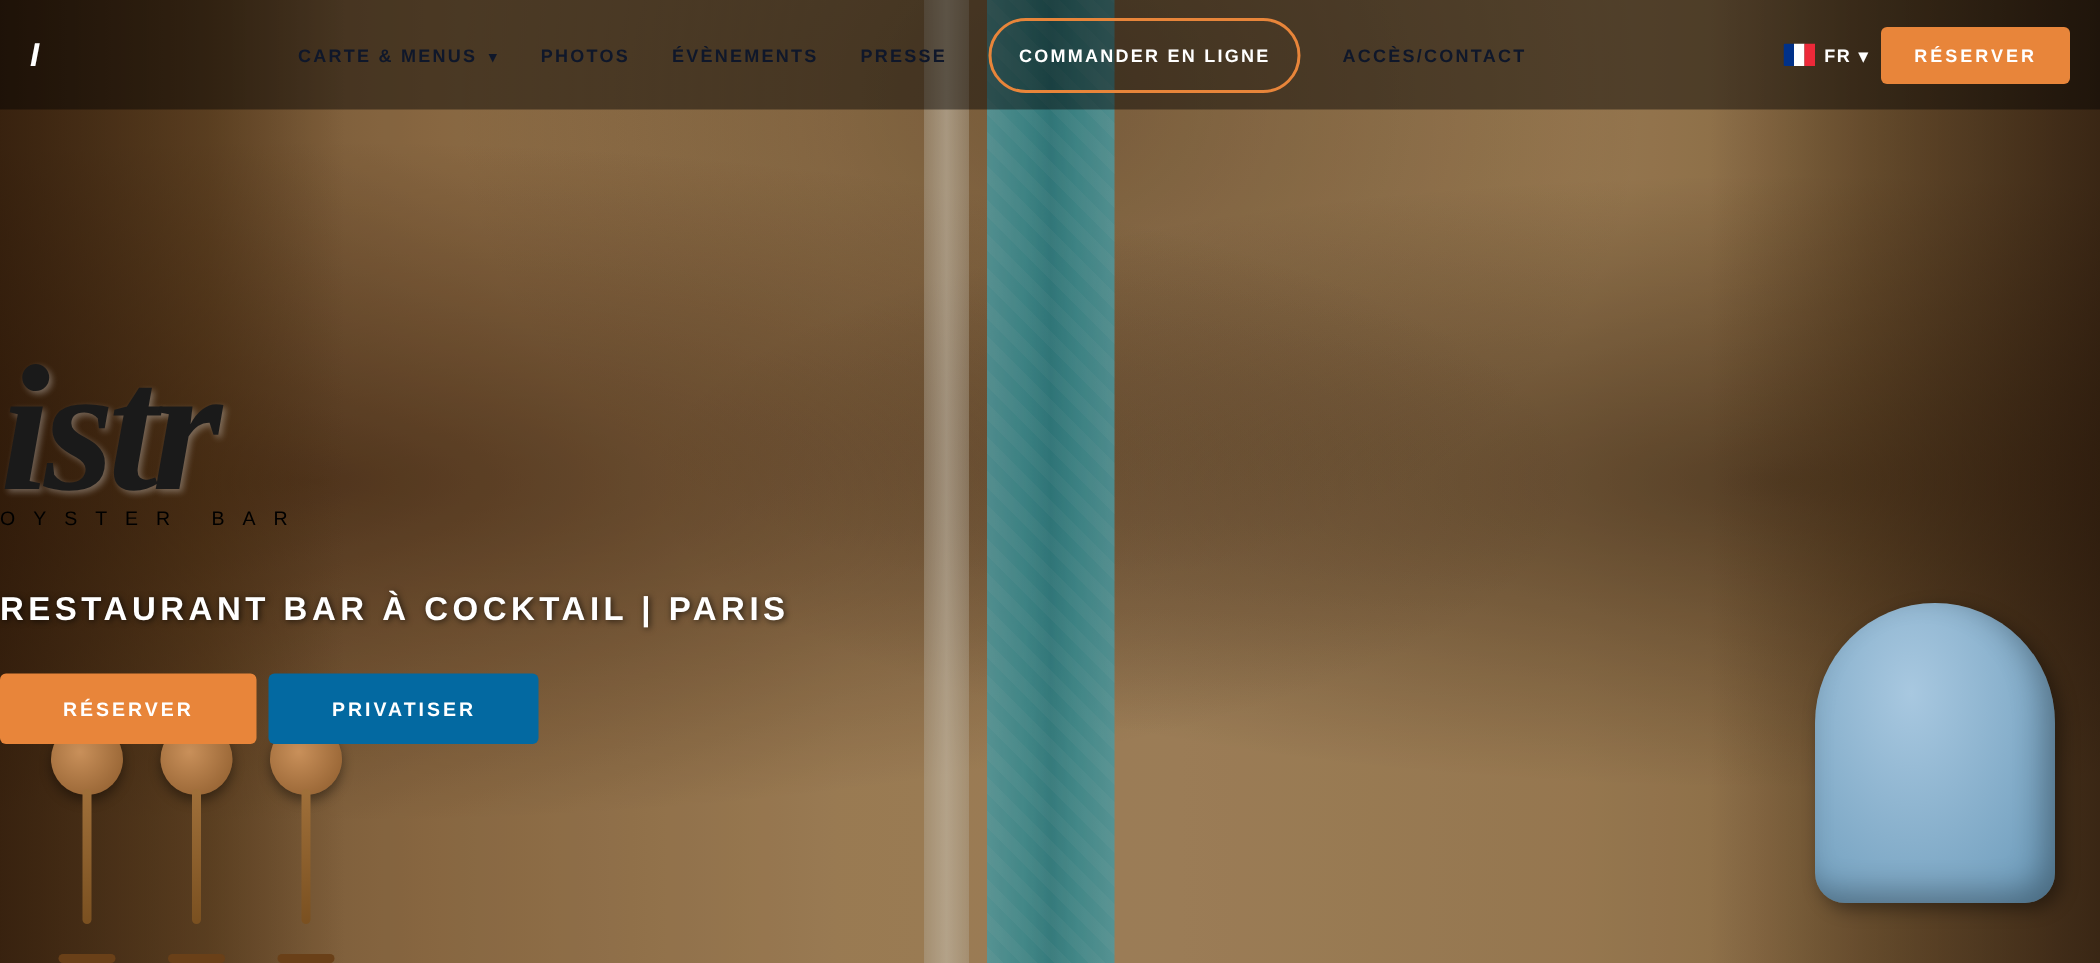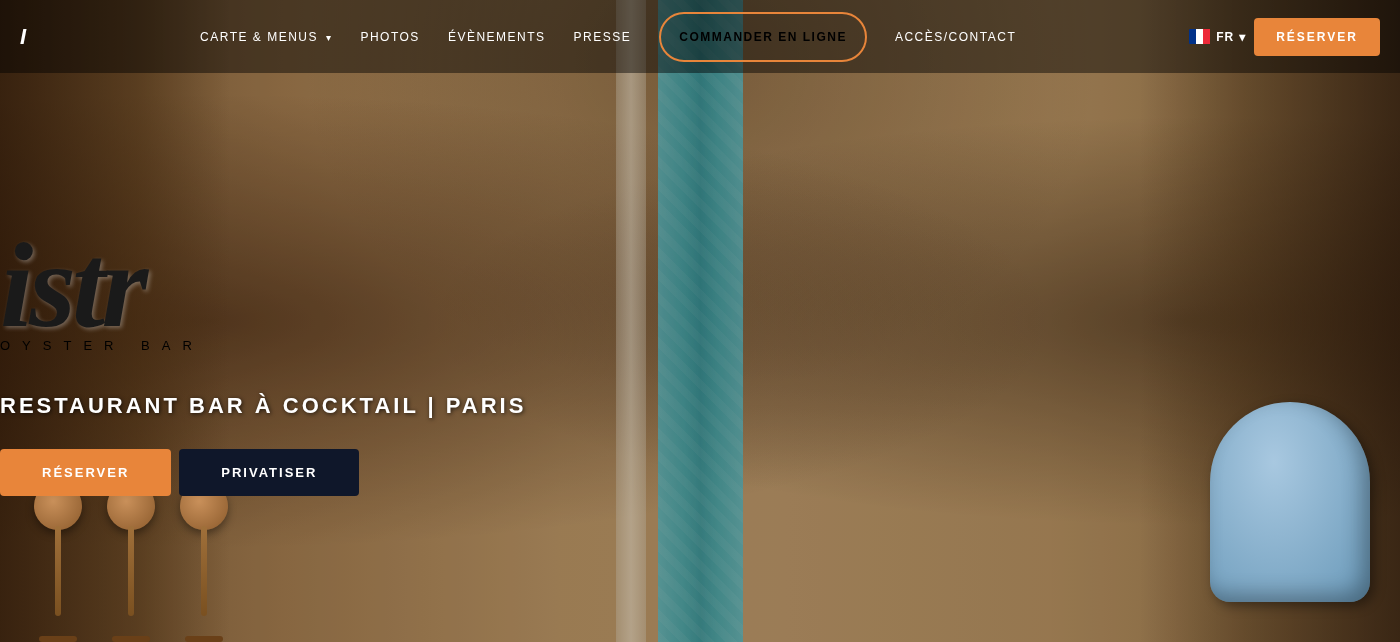--- a/index.html
+++ b/index.html
@@ -114,38 +114,38 @@
 
     .nav-links {
       display: flex;
       align-items: center;
       gap: 28px;
       flex: 1;
       justify-content: center;
     }
 
     .nav-link {
-      color: #ffffff;
+      color: #0f172a;
       font-size: 12px;
-      font-weight: 400;
+      font-weight: 700;
       letter-spacing: 1.5px;
       text-transform: uppercase;
       text-decoration: none;
       cursor: pointer;
       white-space: nowrap;
       text-align: right;
     }
 
     .nav-link .chevron {
       font-size: 10px;
       margin-left: 3px;
     }
 
     .nav-link-commander {
-      color: #000000;
+      color: #ffffff;
       font-size: 12px;
       font-weight: 700;
       letter-spacing: 1.5px;
       text-transform: uppercase;
       cursor: pointer;
       white-space: nowrap;
       border: 2.5px solid #e8853a;
       border-radius: 25px;
       padding: 16px 18px;
       transition: all 0.2s;
@@ -255,21 +255,21 @@
       cursor: pointer;
       border-radius: 4px;
     }
 
     .btn-hero-reserver {
       background: #e8853a;
       color: white;
     }
 
     .btn-hero-privatiser {
-      background: #0f172a;
+      background: #0369a1;
       color: white;
     }
 
     
     .left-bar {
       position: absolute;
       left: 0;
       top: 0;
       width: 230px;
       height: 100%;

